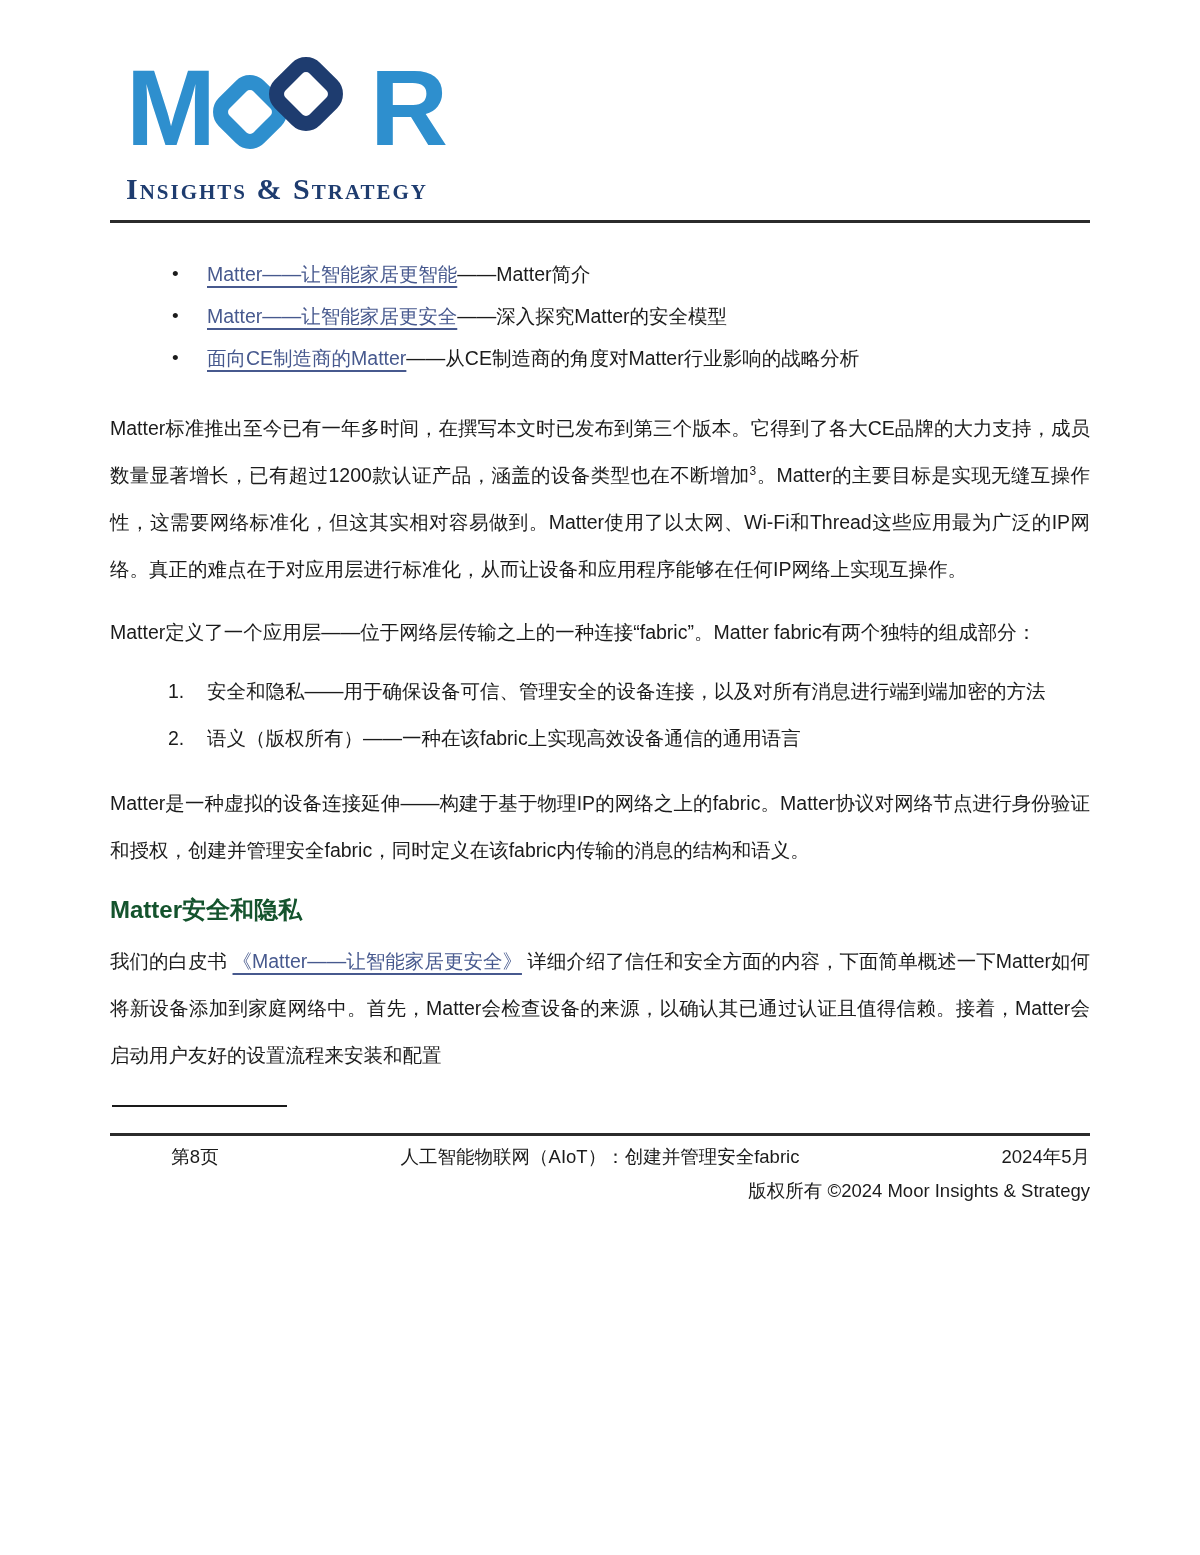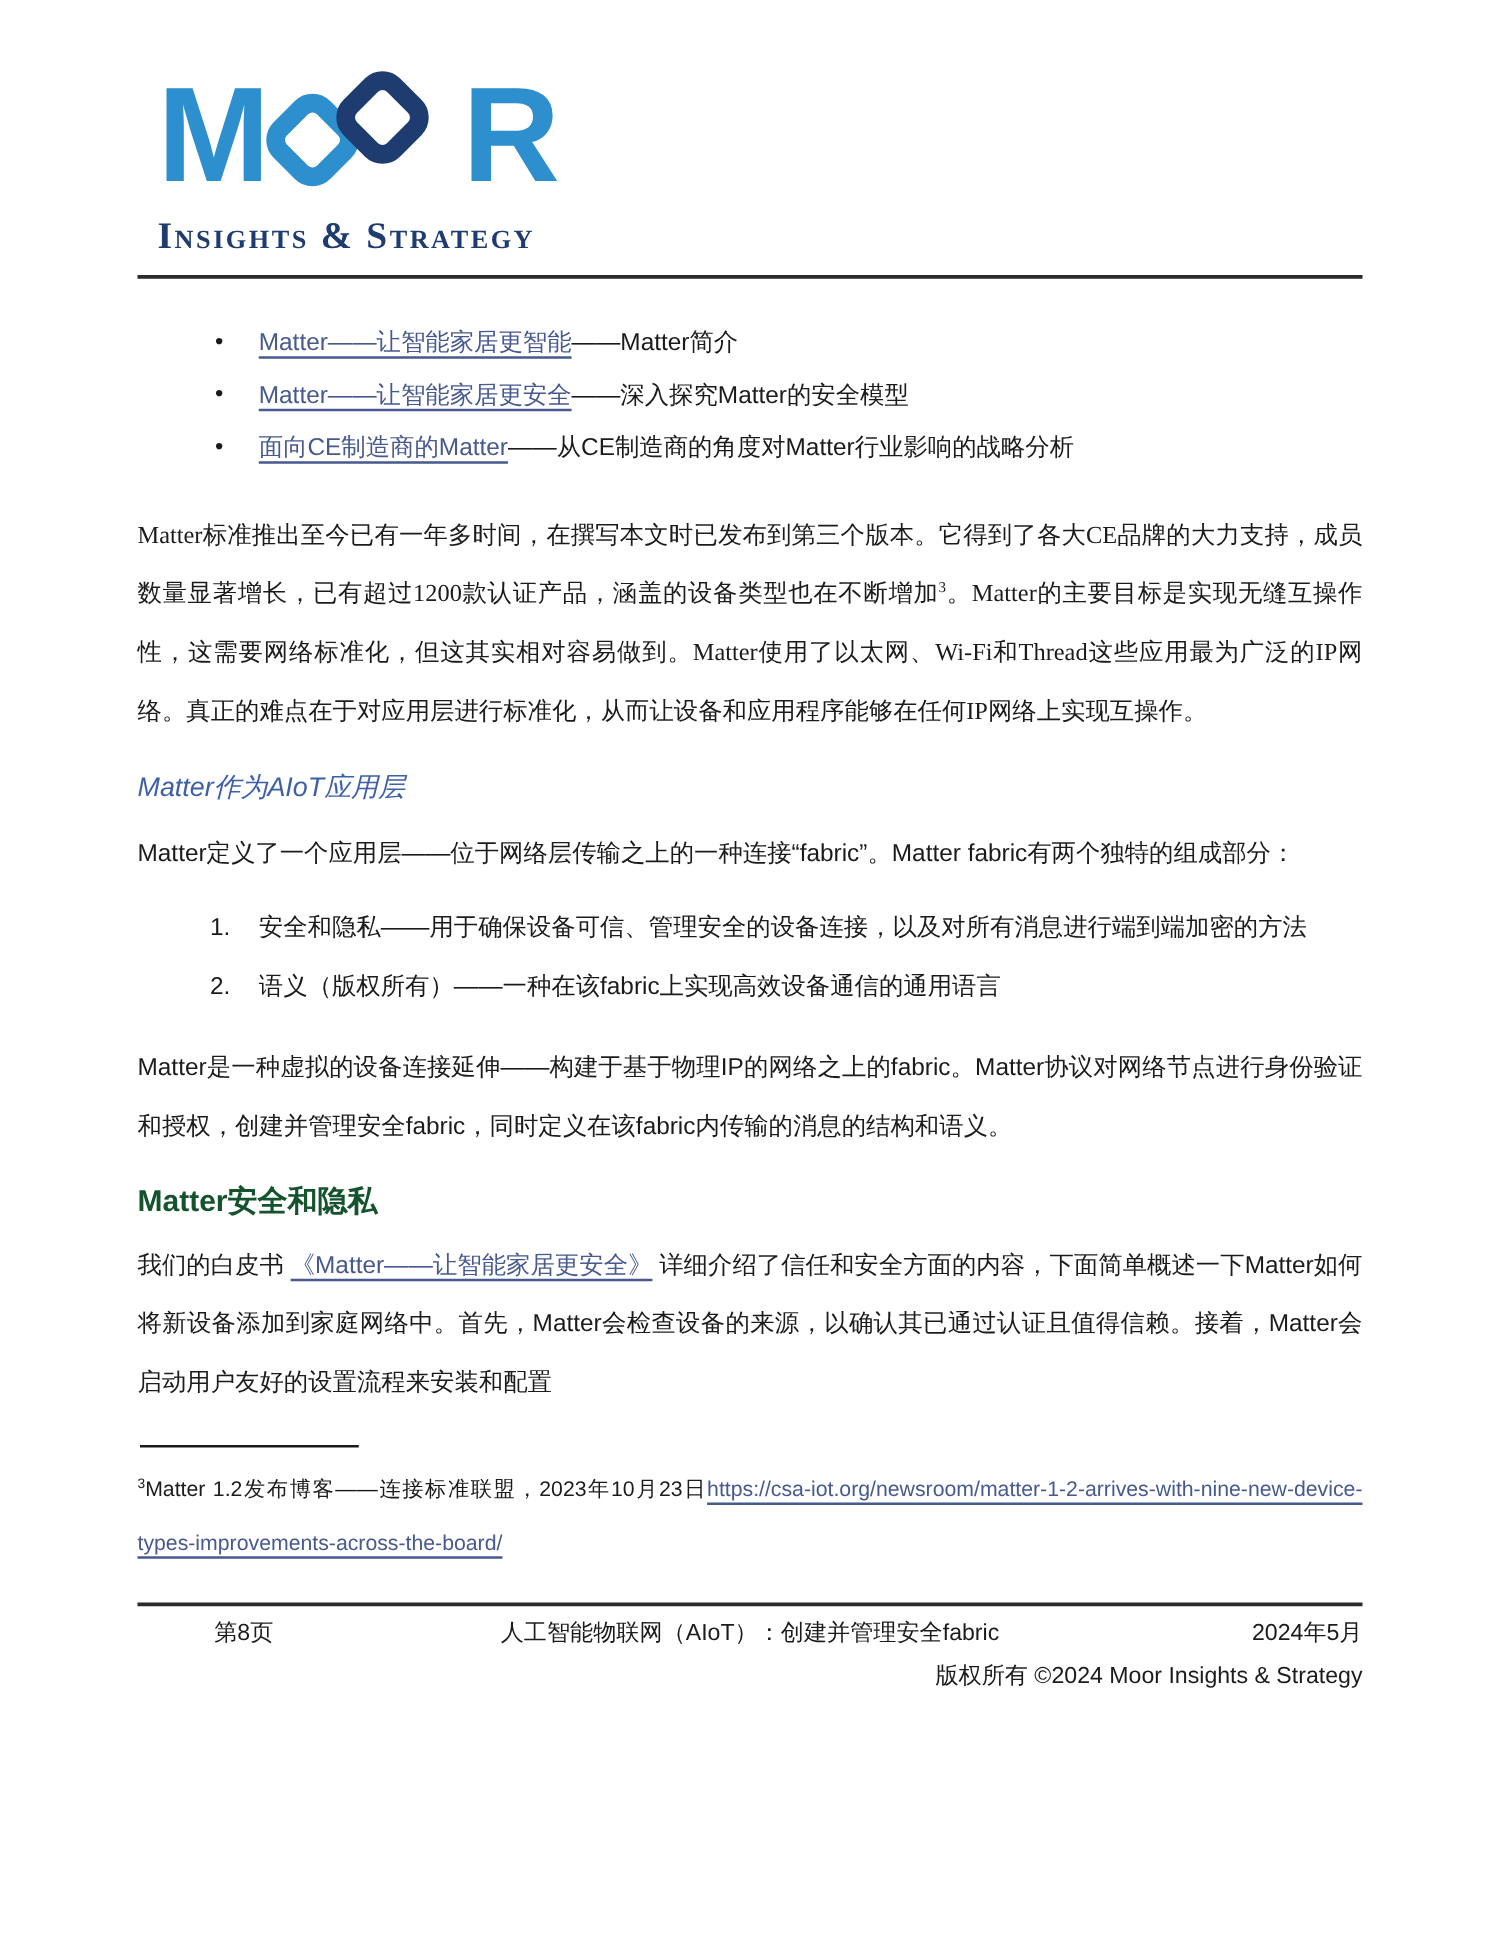--- a/index.html
+++ b/index.html
@@ -83,21 +83,21 @@
     line-height: 42px;
     font-size: 19.5px;
   }
   ul.bullet-list li::before {
     content: "•";
     position: absolute;
     left: 62px;
     font-size: 19px;
   }
 
-  .para { margin-top: 26px; font-family: Liberation Serif, serif; }
+  .para { margin-top: 26px; }
   sup.fn-ref { font-size: 12px; vertical-align: super; line-height: 0; }
 
   h2.section-heading-blue {
     margin-top: 22px;
     font-size: 21.5px;
     font-style: italic;
     font-weight: normal;
     color: var(--heading-blue);
   }
   h3.section-heading-bold {
@@ -172,41 +172,39 @@
     <li>
       <a class="doc-link">Matter——让智能家居更安全</a><span>——深入探究Matter的安全模型</span>
     </li>
     <li>
       <a class="doc-link">面向CE制造商的Matter</a><span>——从CE制造商的角度对Matter行业影响的战略分析</span>
     </li>
   </ul>
 
   <p class="body-text para"><span>Matter标准推出至今已有一年多时间，在撰写本文时已发布到第三个版本。它得到了各大CE品牌的大力支持，成员数量显著增长，已有超过1200款认证产品，涵盖的设备类型也在不断增加</span><sup class="fn-ref">3</sup><span>。Matter的主要目标是实现无缝互操作性，这需要网络标准化，但这其实相对容易做到。Matter使用了以太网、Wi-Fi和Thread这些应用最为广泛的IP网络。真正的难点在于对应用层进行标准化，从而让设备和应用程序能够在任何IP网络上实现互操作。</span></p>
 
-  <h2 class="section-heading-blue">Matter作为AIoT应用层</h2>
 
   <p class="body-text" style="margin-top:16px;">Matter定义了一个应用层——位于网络层传输之上的一种连接“fabric”。Matter fabric有两个独特的组成部分：</p>
 
   <ol class="numbered-list">
     <li>
       <span class="num">1.</span><span>安全和隐私——用于确保设备可信、管理安全的设备连接，以及对所有消息进行端到端加密的方法</span>
     </li>
     <li>
       <span class="num">2.</span><span>语义（版权所有）——一种在该fabric上实现高效设备通信的通用语言</span>
     </li>
   </ol>
 
   <p class="body-text" style="margin-top:18px;">Matter是一种虚拟的设备连接延伸——构建于基于物理IP的网络之上的fabric。Matter协议对网络节点进行身份验证和授权，创建并管理安全fabric，同时定义在该fabric内传输的消息的结构和语义。</p>
 
   <h3 class="section-heading-bold">Matter安全和隐私</h3>
 
   <p class="body-text" style="margin-top:12px;"><span>我们的白皮书 </span><a class="doc-link">《Matter——让智能家居更安全》</a><span> 详细介绍了信任和安全方面的内容，下面简单概述一下Matter如何将新设备添加到家庭网络中。首先，Matter会检查设备的来源，以确认其已通过认证且值得信赖。接着，Matter会启动用户友好的设置流程来安装和配置</span></p>
 
   <hr class="footnote-rule">
-  <p class="footnote"><sup>3</sup><span>Matter 1.2发布博客——连接标准联盟，2023年10月23日</span><a class="doc-link">https://csa-iot.org/newsroom/matter-1-2-arrives-with-nine-new-device-types-improvements-across-the-board/</a></p>
 
   <hr class="footer-rule">
   <div class="footer">
     <div class="footer-line1">
       <span class="footer-page">第8页</span>
       <span class="footer-title">人工智能物联网（AIoT）：创建并管理安全fabric</span>
       <span class="footer-date">2024年5月</span>
     </div>
     <div class="footer-line2">版权所有 ©2024 Moor Insights &amp; Strategy</div>
   </div>

